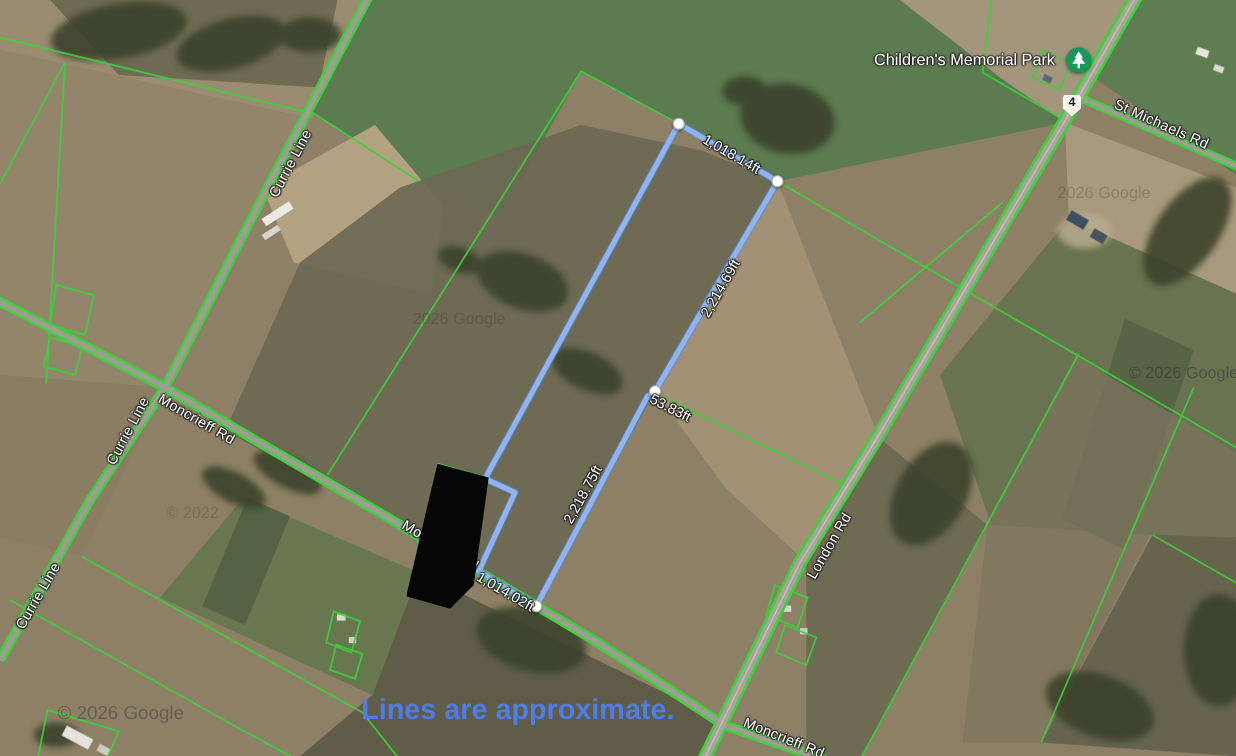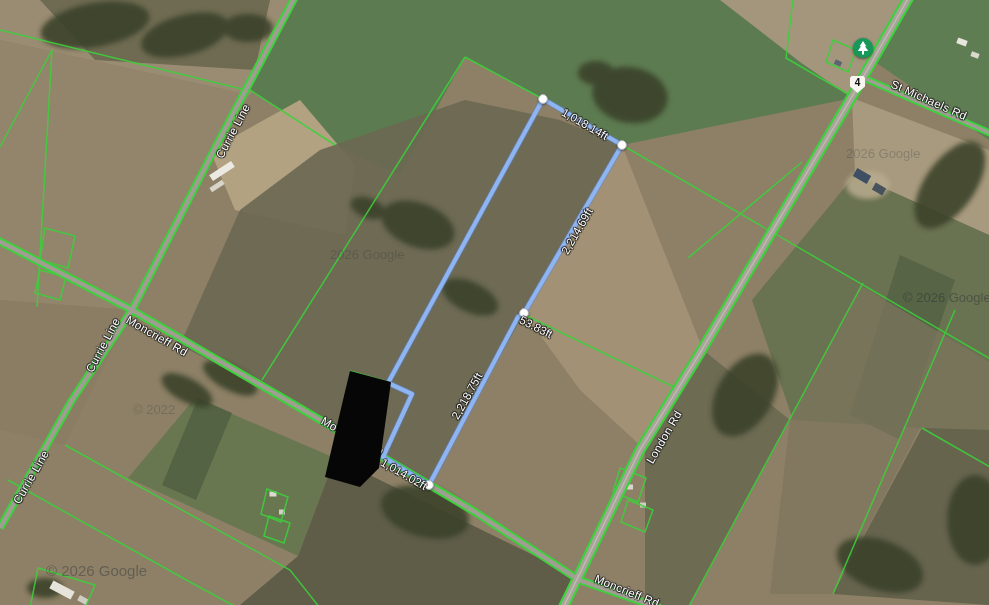--- a/index.html
+++ b/index.html
@@ -172,27 +172,29 @@
   <div class="lbl" style="left:929px;top:100px;transform:translate(-50%,-50%) rotate(24deg);">St Michaels Rd</div>
 
   <div id="redaction-box"></div>
 
   <div class="meas" style="left:585px;top:124px;transform:translate(-50%,-50%) rotate(30deg);">1,018.14ft</div>
   <div class="meas" style="left:577px;top:231px;transform:translate(-50%,-50%) rotate(-60deg);">2,214.69ft</div>
   <div class="meas" style="left:536px;top:327px;transform:translate(-50%,-50%) rotate(27deg);">53.83ft</div>
   <div class="meas" style="left:467px;top:396px;transform:translate(-50%,-50%) rotate(-61deg);">2,218.75ft</div>
   <div class="meas" style="left:404px;top:474px;transform:translate(-50%,-50%) rotate(30deg);">1,014.02ft</div>
 
+  <div id="park-label">Children's Memorial Park</div>
   <div id="park-marker">
     <svg width="20" height="20" viewBox="0 0 20 20">
       <path d="M10 3 L13.4 8.2 H11.9 L15.2 13 H11 V16.6 H9 V13 H4.8 L8.1 8.2 H6.6 Z" fill="#ffffff"></path>
     </svg>
   </div>
   <div id="hwy-shield">4</div>
 
   <div class="wm" style="left:330px;top:247px;opacity:.18;">2026 Google</div>
   <div class="wm" style="left:46px;top:562px;opacity:.32;font-size:15px;">© 2026 Google</div>
   <div class="wm" style="left:903px;top:290px;opacity:.32;">© 2026 Google</div>
   <div class="wm" style="left:846px;top:146px;opacity:.2;">2026 Google</div>
   <div class="wm" style="left:133px;top:402px;opacity:.18;">© 2022</div>
 
+  <div id="disclaimer">Lines are approximate.</div>
 
 </div>
 
 </body></html>

